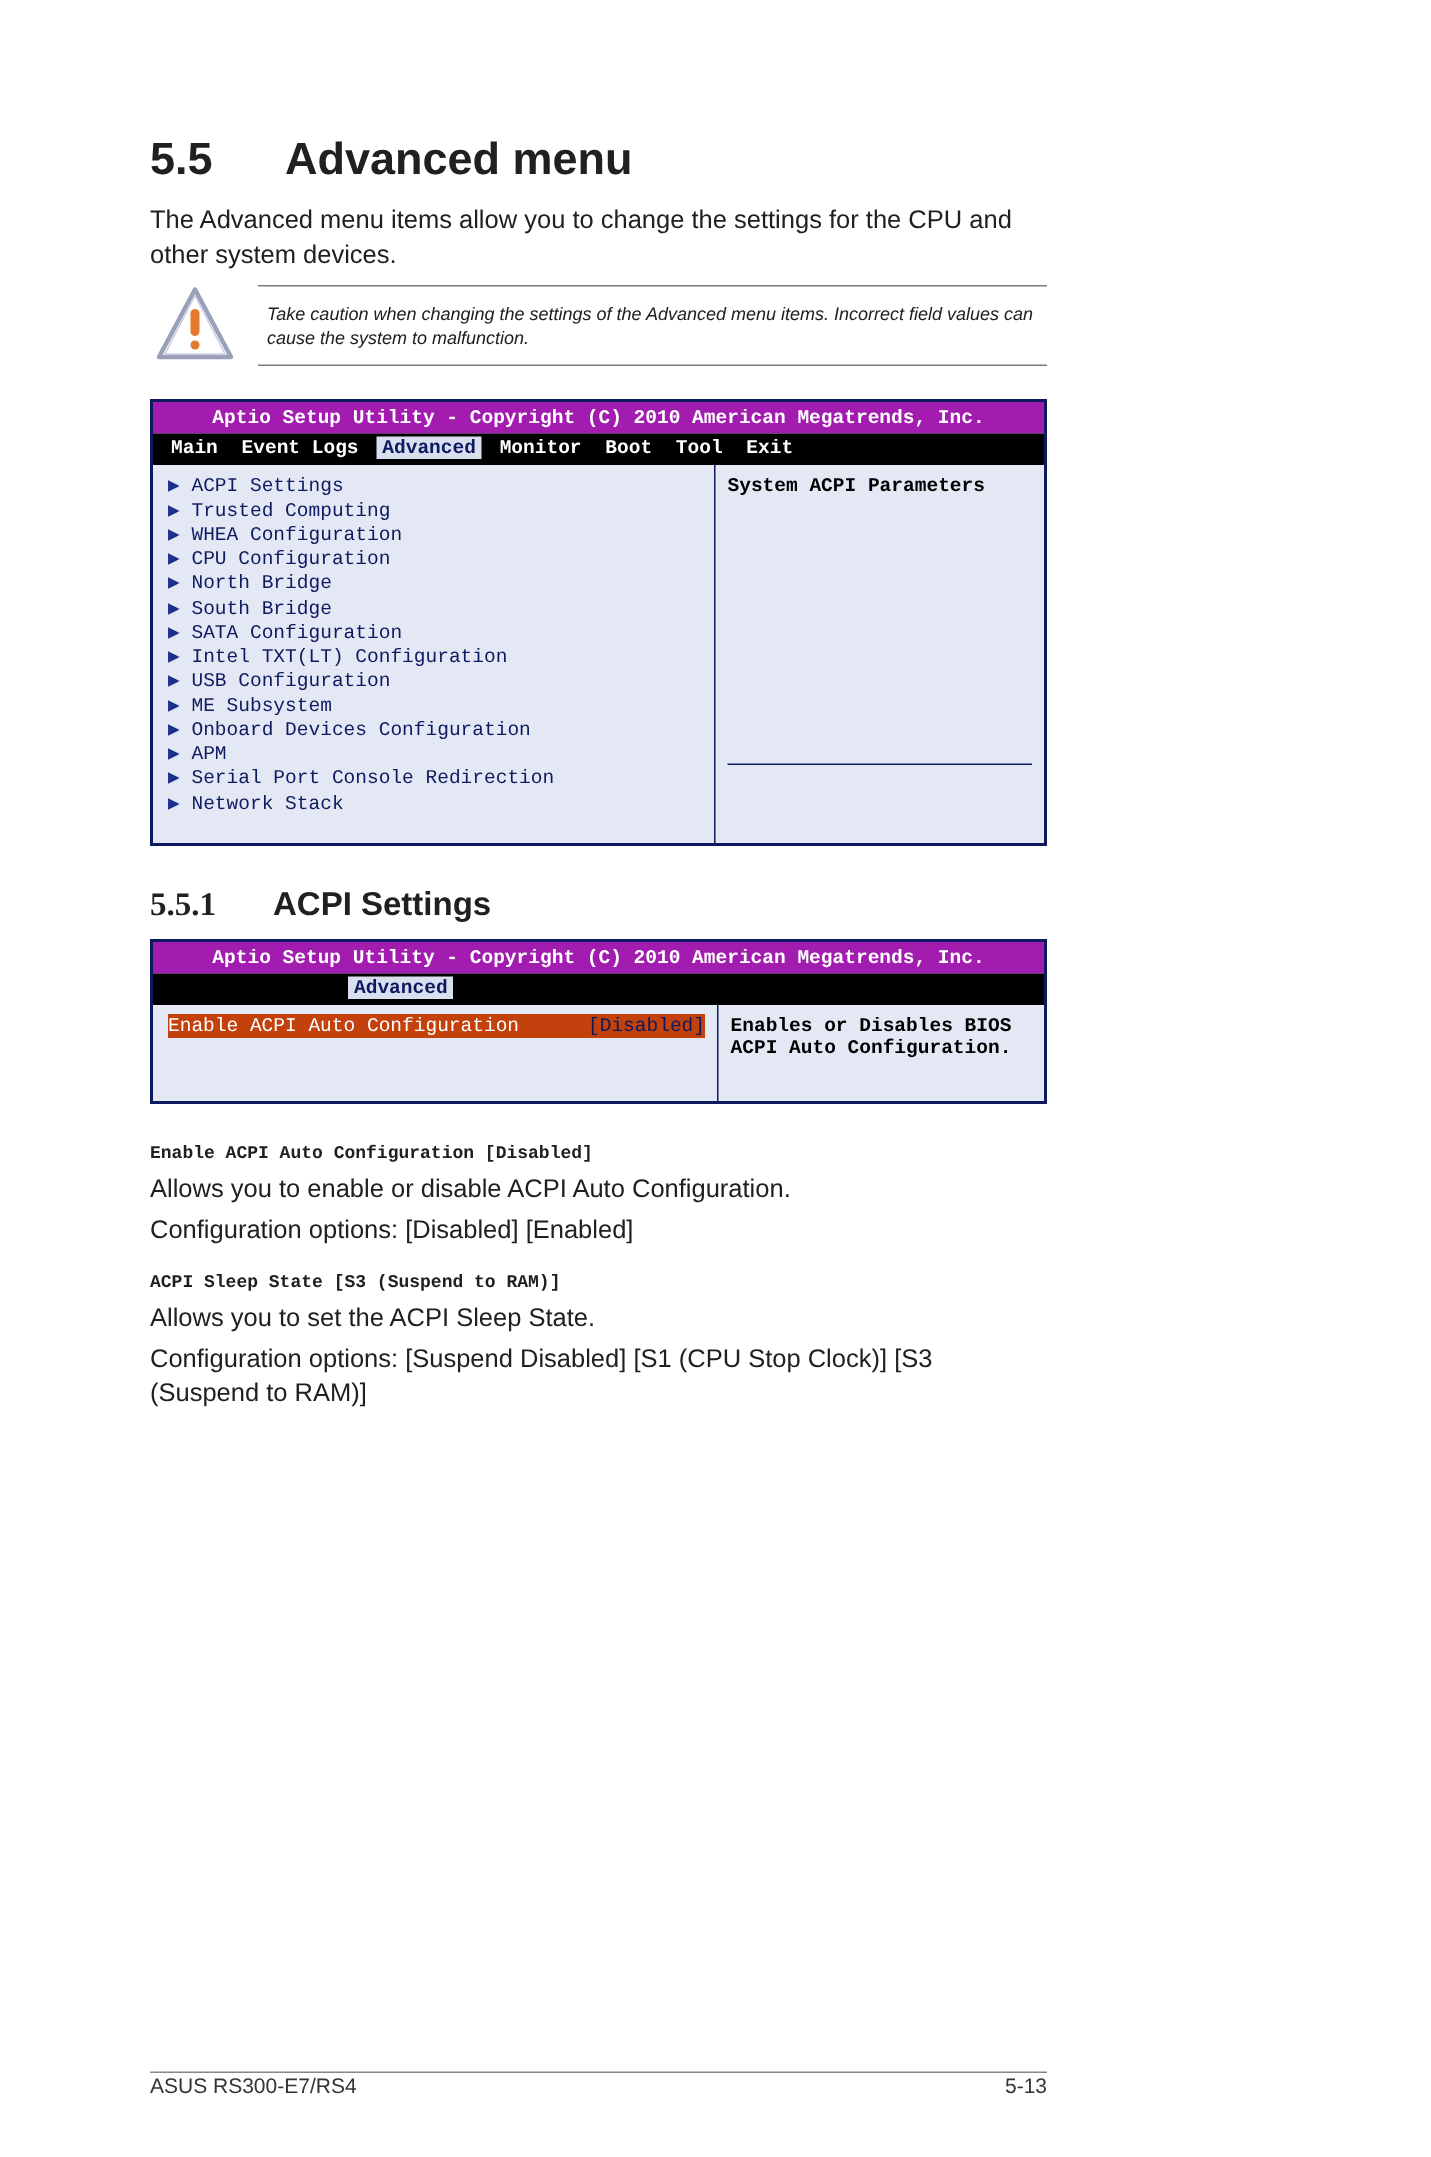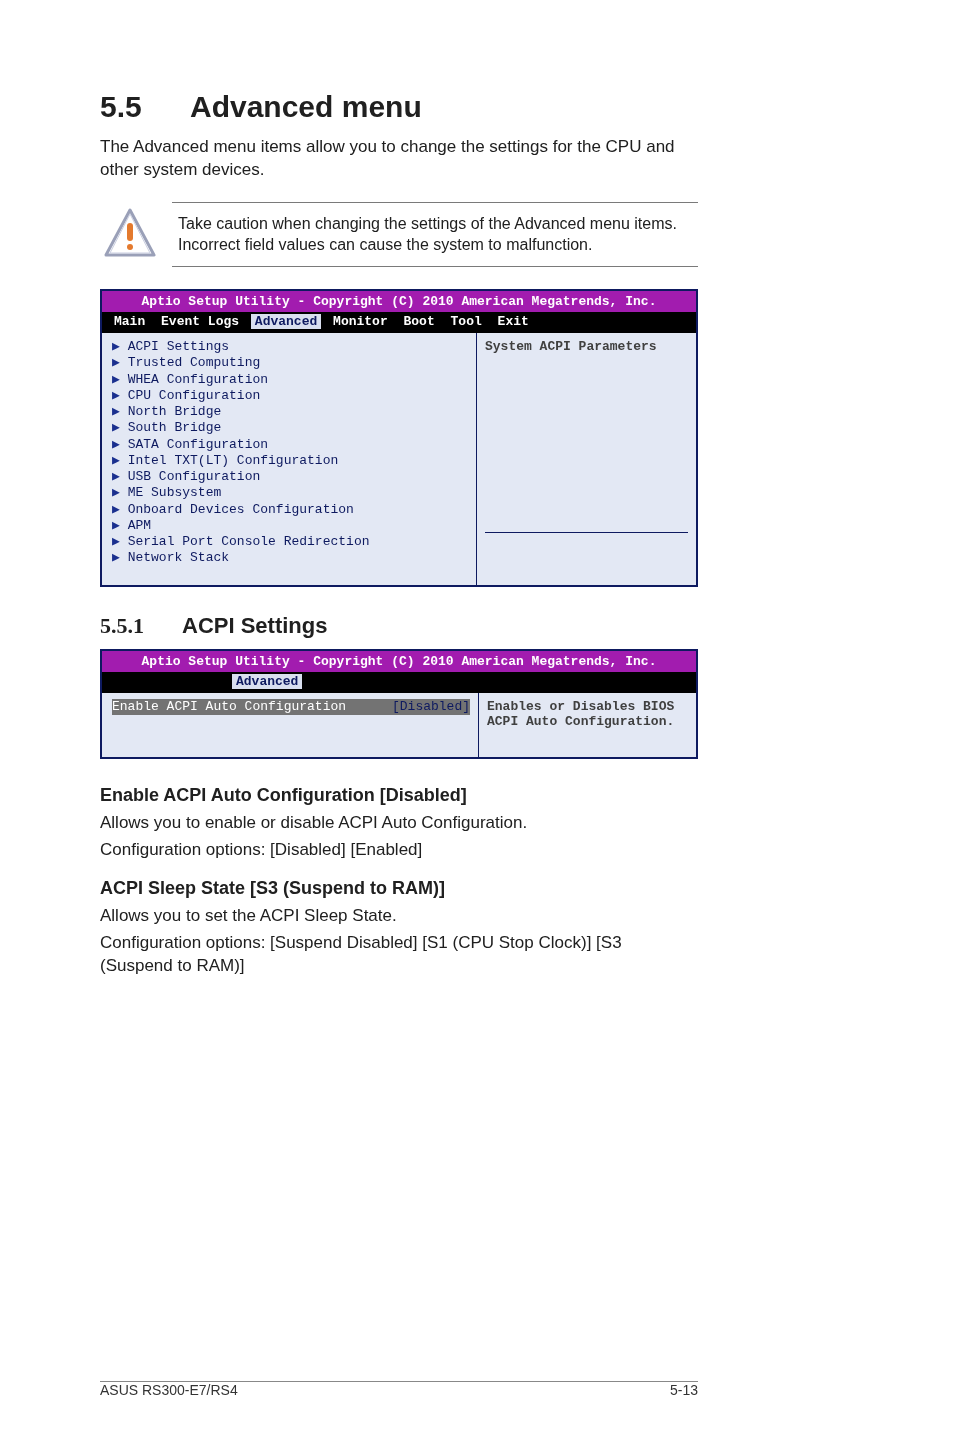--- a/index.html
+++ b/index.html
@@ -1,48 +1,48 @@
 <!DOCTYPE html>
 <html><head>
 <meta charset="utf-8">
 <style>
   * { margin: 0; padding: 0; box-sizing: border-box; }
   html, body { width: 954px; height: 1438px; background: #ffffff; font-family: Arial, Helvetica, sans-serif; color: #202020; }
   .page { padding: 90px 100px 0 100px; }
   h1.section-title { font-size: 30px; font-weight: 700; margin-bottom: 12px; }
   h1.section-title .num { display: inline-block; width: 90px; }
-  p.intro { font-size: 17px; line-height: 1.35; margin-bottom: 20px; }
+  p.intro { font-size: 17px; line-height: 1.35; margin-bottom: 8px; }
   
   .caution-row { display: flex; align-items: center; gap: 12px; margin: 8px 0 22px 0; }
   .caution-icon { flex: 0 0 60px; display: flex; align-items: center; justify-content: center; }
   .caution-text-wrap { flex: 1; border-top: 1px solid #7a7a7a; border-bottom: 1px solid #7a7a7a; padding: 10px 0 10px 6px; }
-  .caution-text { font-size: 16px; line-height: 1.35; }
+  .caution-text { font-size: 12px; line-height: 1.35; font-style: italic; }
   
   .bios-panel { border: 2px solid #0e1a60; background: #e3e8f4; font-family: "Courier New", monospace; font-size: 13px; margin-bottom: 26px; }
   .bios-title-bar { background: #a21caf; color: #ffffff; text-align: center; padding: 3px 0; font-weight: bold; }
   .bios-tab-bar { background: #000000; color: #ffffff; padding: 2px 8px 4px 8px; font-weight: bold; }
   .bios-tab-bar .tab { display: inline-block; padding: 0 4px; }
   .bios-tab-bar .tab.active { background: #d9dfef; color: #0e1a60; }
   .bios-body { display: flex; }
   .bios-left { flex: 1; padding: 6px 8px 18px 10px; color: #0e1a60; }
-  .bios-right { width: 220px; border-left: 1px solid #0e1a60; padding: 6px 8px; color: #404040; font-weight: bold; }
+  .bios-right { width: 220px; border-left: 1px solid #0e1a60; padding: 6px 8px; color: #000000; font-weight: bold; }
   .bios-right .help { margin-bottom: 10px; }
   .bios-right .sep { border-top: 1px solid #0e1a60; margin-top: 8px; }
   .bios-item { color: #0e1a60; line-height: 1.25; white-space: pre; }
   .bios-item .tri { color: #1a2f8f; }
-  .bios-item.sel { background: #737373; color: #0e1a60; }
+  .bios-item.sel { background: #c2410c; color: #0e1a60; }
   .bios-item.sel .label { color: #ffffff; }
   .bios-item.sel .label-dark { color: #0e1a60; }
   .bios-setting-row { display: flex; }
   .bios-setting-row .lbl { width: 280px; }
   .bios-setting-row .val { }
   
   h2.subsection { font-size: 22px; font-weight: 700; margin: 8px 0 10px 0; }
   h2.subsection .num { display: inline-block; width: 82px; font-family: Liberation Serif, serif; }
-  h3.opt-title { font-size: 18px; font-weight: 700; margin: 16px 0 6px 0; }
+  h3.opt-title { font-size: 12px; font-weight: 700; margin: 16px 0 6px 0; font-family: Liberation Mono, monospace; }
   p.body { font-size: 17px; line-height: 1.35; margin-bottom: 4px; }
   
   .footer { position: absolute; bottom: 40px; left: 100px; right: 100px; border-top: 1px solid #888; padding-top: 0; display: flex; justify-content: space-between; font-size: 14px; color: #333; }
   .page-outer { position: relative; width: 798px; height: 1438px; }
 </style>
 </head>
 <body>
 <div class="page-outer">
 
 <div class="page">

